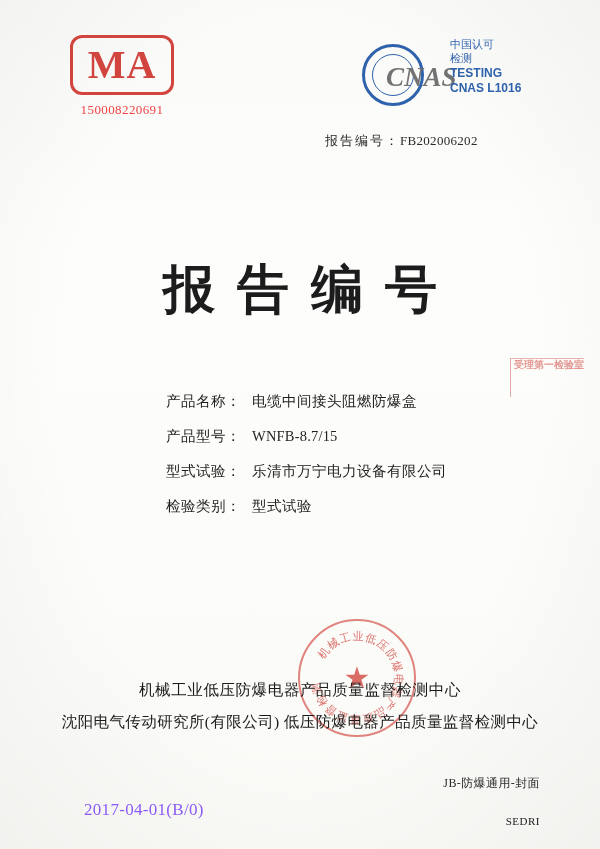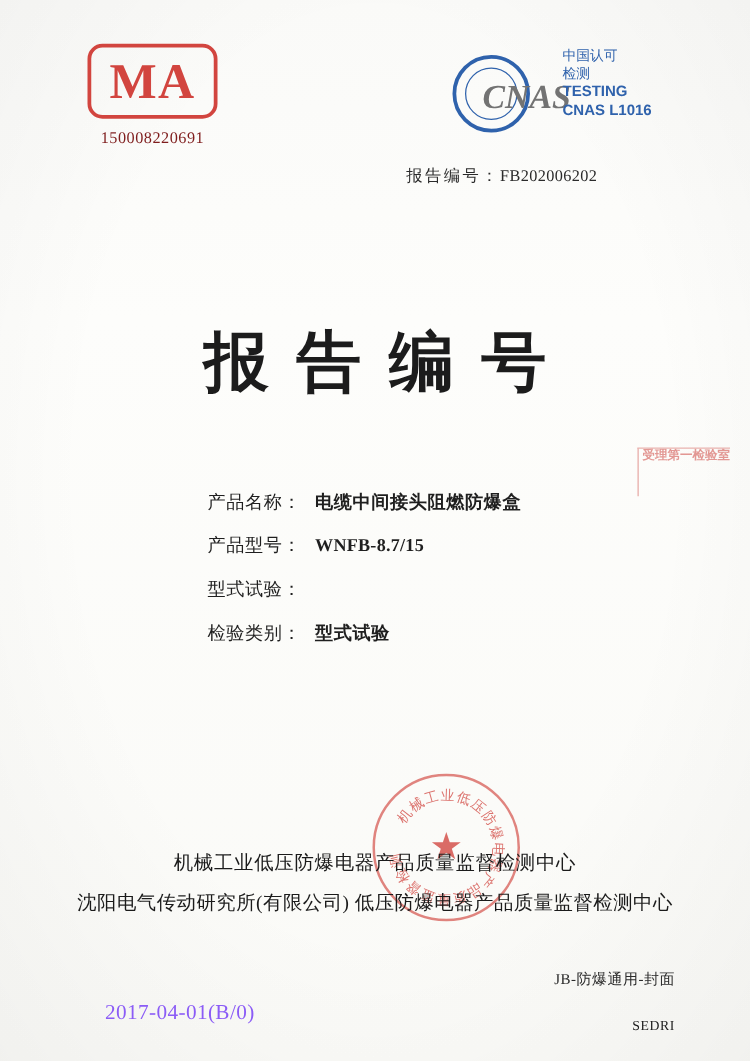--- a/index.html
+++ b/index.html
@@ -57,21 +57,21 @@
     letter-spacing: 1px;
     color: #d2453f;
     line-height: 1;
     text-align: center;
   }
   .ma-number {
     margin-top: 7px;
     font-family: "Liberation Serif", serif;
     font-size: 13px;
     letter-spacing: 0.4px;
-    color: #7f1d1d;
+    color: #ef4444;
   }
 
   
   .cnas-block {
     position: absolute;
     right: 58px;
     top: 22px;
     width: 180px;
     height: 90px;
   }
@@ -163,21 +163,20 @@
     font-size: 14.5px;
     color: #1f1f1f;
   }
   .field-label {
     width: 86px;
     flex: 0 0 86px;
     letter-spacing: 0.5px;
   }
   .field-value {
     letter-spacing: 0.5px;
-    font-weight: bold;
   }
   .field-value.latin {
     font-family: "Liberation Serif", serif;
     letter-spacing: 0.2px;
   }
 
   
   .seal {
     position: absolute;
     left: 298px;
@@ -313,20 +312,21 @@
     <div class="field-row">
       <div class="field-label">产品名称：</div>
       <div class="field-value">电缆中间接头阻燃防爆盒</div>
     </div>
     <div class="field-row">
       <div class="field-label">产品型号：</div>
       <div class="field-value latin">WNFB-8.7/15</div>
     </div>
     <div class="field-row">
       <div class="field-label">型式试验：</div>
+      <div class="field-value">乐清市万宁电力设备有限公司</div>
     </div>
     <div class="field-row">
       <div class="field-label">检验类别：</div>
       <div class="field-value">型式试验</div>
     </div>
   </div>
 
   <div class="seal">
     <svg class="seal-arc" viewBox="0 0 100 100">
       <defs>

